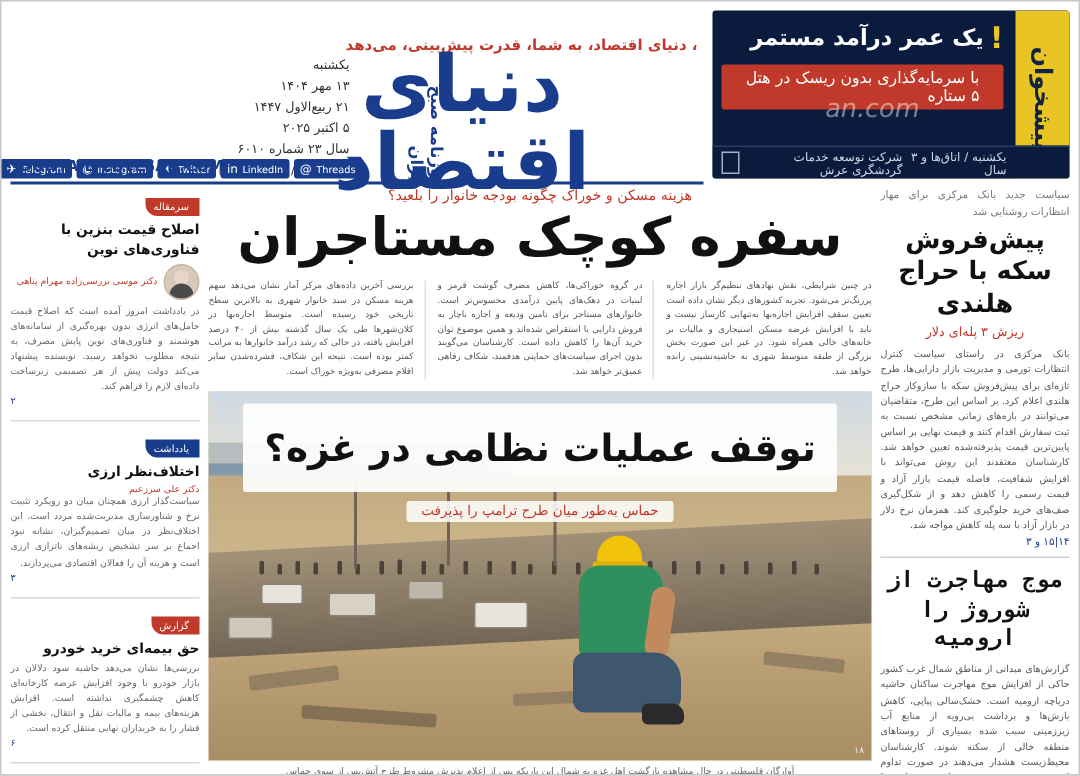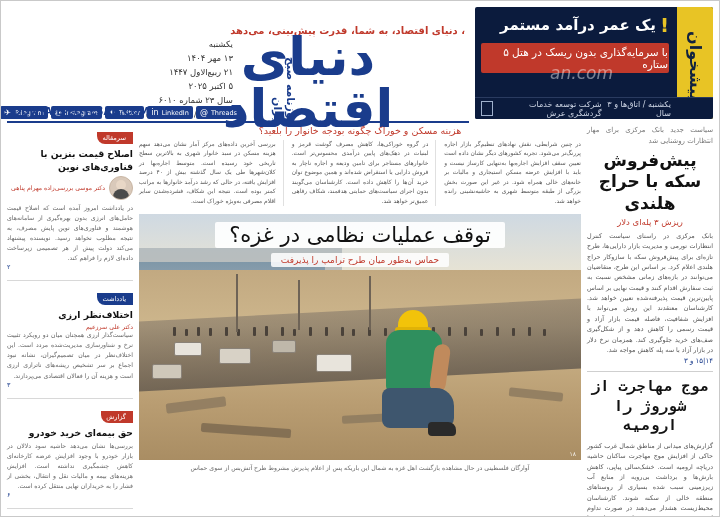--- a/index.html
+++ b/index.html
@@ -67,21 +67,21 @@
   .ad-excl {
     color: #e8c425;
     font-size: 20px;
     font-weight: bold;
   }
   .ad-l2 {
     margin-top: 6px;
     background: #c0392b;
     color: #fff;
     font-size: 10.5px;
-    padding: 3px 1px;
+    padding: 3px 16px;
     border-radius: 2px;
     display: inline-block;
   }
   .ad-phone {
     position: absolute;
     bottom: 4px; right: 40px;
     font-size: 13px;
     font-weight: bold;
     color: #fff;
     direction: ltr;
@@ -400,23 +400,23 @@
   }
   .headline-band {
     position: absolute;
     top: 8px; right: 8px; left: 8px;
     text-align: center;
   }
   .hb-title {
     display: inline-block;
     background: rgba(255,255,255,0.92);
     color: #111;
-    font-size: 21px;
-    font-weight: normal;
-    padding: 1px 14px;
+    font-size: 25px;
+    font-weight: bold;
+    padding: 15px 14px;
     border-radius: 2px;
   }
   .hb-sub {
     margin-top: 4px;
     display: inline-block;
     background: rgba(255,255,255,0.86);
     color: #c0392b;
     font-size: 9px;
     padding: 2px 10px;
     border-radius: 2px;
@@ -586,20 +586,21 @@
 
       <div class="r-rule"></div>
 
       <div class="r-head2">موج مهاجرت از شوروژ را ارومیه</div>
       <div class="r-body">گزارش‌های میدانی از مناطق شمال غرب کشور حاکی از افزایش موج مهاجرت ساکنان حاشیه دریاچه ارومیه است. خشک‌سالی پیاپی، کاهش بارش‌ها و برداشت بی‌رویه از منابع آب زیرزمینی سبب شده بسیاری از روستاهای منطقه خالی از سکنه شوند. کارشناسان محیط‌زیست هشدار می‌دهند در صورت تداوم این روند، جمعیت چند میلیونی منطقه با بحران‌های اجتماعی و اقتصادی گسترده‌ای روبه‌رو خواهند شد.</div>
 
     </div>
 
     <div class="col-center">
       <div class="c-kicker">هزینه مسکن و خوراک چگونه بودجه خانوار را بلعید؟</div>
+      <div class="c-head">سفره کوچک مستاجران</div>
       <div class="c-cols">
         <div class="c-col">در چنین شرایطی، نقش نهادهای تنظیم‌گر بازار اجاره پررنگ‌تر می‌شود. تجربه کشورهای دیگر نشان داده است تعیین سقف افزایش اجاره‌بها به‌تنهایی کارساز نیست و باید با افزایش عرضه مسکن استیجاری و مالیات بر خانه‌های خالی همراه شود. در غیر این صورت بخش بزرگی از طبقه متوسط شهری به حاشیه‌نشینی رانده خواهد شد.</div>
         <div class="c-col">در گروه خوراکی‌ها، کاهش مصرف گوشت قرمز و لبنیات در دهک‌های پایین درآمدی محسوس‌تر است. خانوارهای مستاجر برای تامین ودیعه و اجاره ناچار به فروش دارایی یا استقراض شده‌اند و همین موضوع توان خرید آن‌ها را کاهش داده است. کارشناسان می‌گویند بدون اجرای سیاست‌های حمایتی هدفمند، شکاف رفاهی عمیق‌تر خواهد شد.</div>
         <div class="c-col">بررسی آخرین داده‌های مرکز آمار نشان می‌دهد سهم هزینه مسکن در سبد خانوار شهری به بالاترین سطح تاریخی خود رسیده است. متوسط اجاره‌بها در کلان‌شهرها طی یک سال گذشته بیش از ۴۰ درصد افزایش یافته، در حالی که رشد درآمد خانوارها به مراتب کمتر بوده است. نتیجه این شکاف، فشرده‌شدن سایر اقلام مصرفی به‌ویژه خوراک است.</div>
       </div>
 
       <div class="photo-wrap">
         <div class="photo-sky"></div>
         <div class="photo-city"></div>
         <div class="photo-sea"></div>

